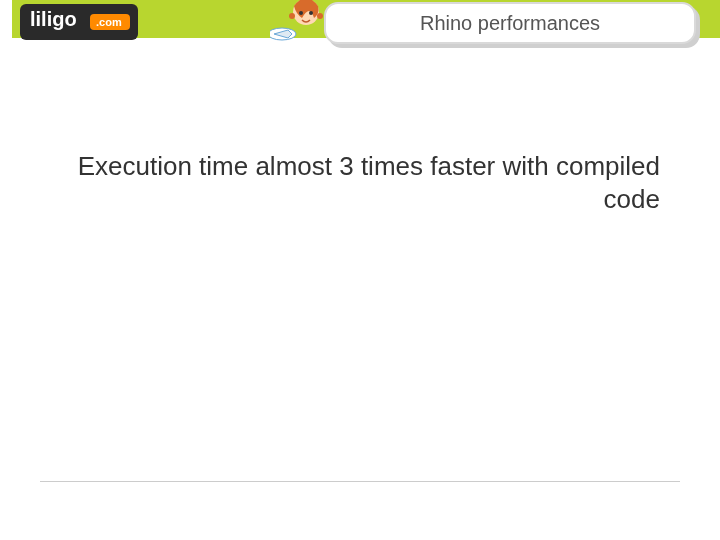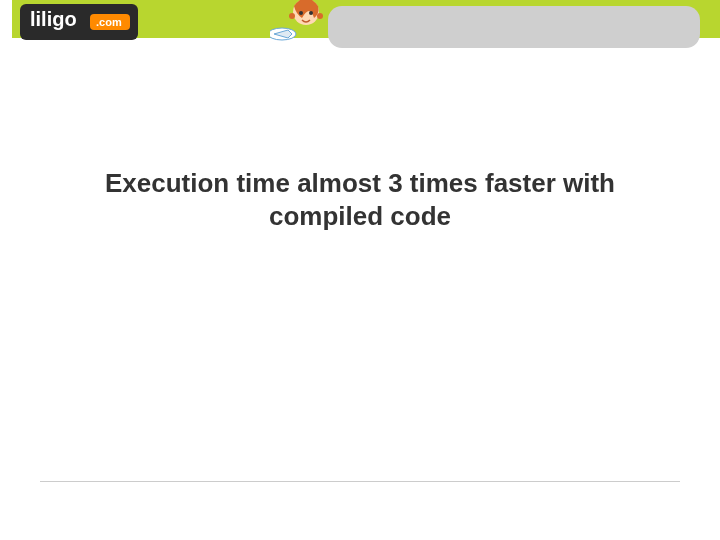--- a/index.html
+++ b/index.html
@@ -54,26 +54,25 @@
     align-items: center;
     justify-content: center;
   }
   .title-text {
     font-size: 20px;
     color: #555;
     text-align: center;
   }
   .content {
     position: absolute;
-    top: 167px;
+    top: 150px;
     left: 0;
     width: 100%;
-    text-align: center;
+    text-align: right;
     padding: 0 60px;
-    font-weight: bold;
   }
   .para1 {
     font-size: 26px;
     color: #333;
     line-height: 1.25;
     margin-bottom: 58px;
   }
   .para2 {
     font-size: 26px;
     color: #333;
@@ -110,19 +109,22 @@
       <path d="M24 12 Q36 -4 48 12 Q50 20 44 24 Q40 10 32 24 Q26 20 24 12 Z" fill="#d86b2b"></path>
       <circle cx="31" cy="19" r="2" fill="#333"></circle>
       <circle cx="41" cy="19" r="2" fill="#333"></circle>
       <path d="M32 26 Q36 30 40 26" stroke="#c05b2b" stroke-width="1.5" fill="none"></path>
       <circle cx="22" cy="22" r="3" fill="#d86b2b"></circle>
       <circle cx="50" cy="22" r="3" fill="#d86b2b"></circle>
     </svg>
   </div>
 
   <div class="title-pill-shadow"></div>
+  <div class="title-pill">
+    <span class="title-text">Rhino performances</span>
+  </div>
 </div>
 
 <div class="content">
   <p class="para1">Execution time almost 3 times faster with compiled code</p>
 </div>
 
 <div class="footer-line"></div>
 
 </body></html>

